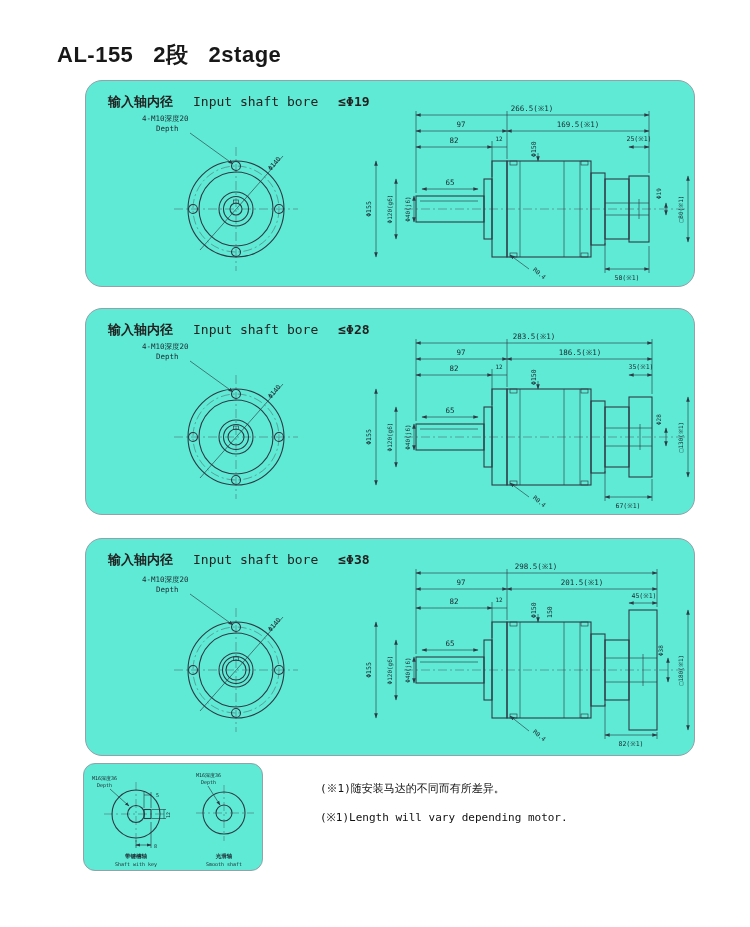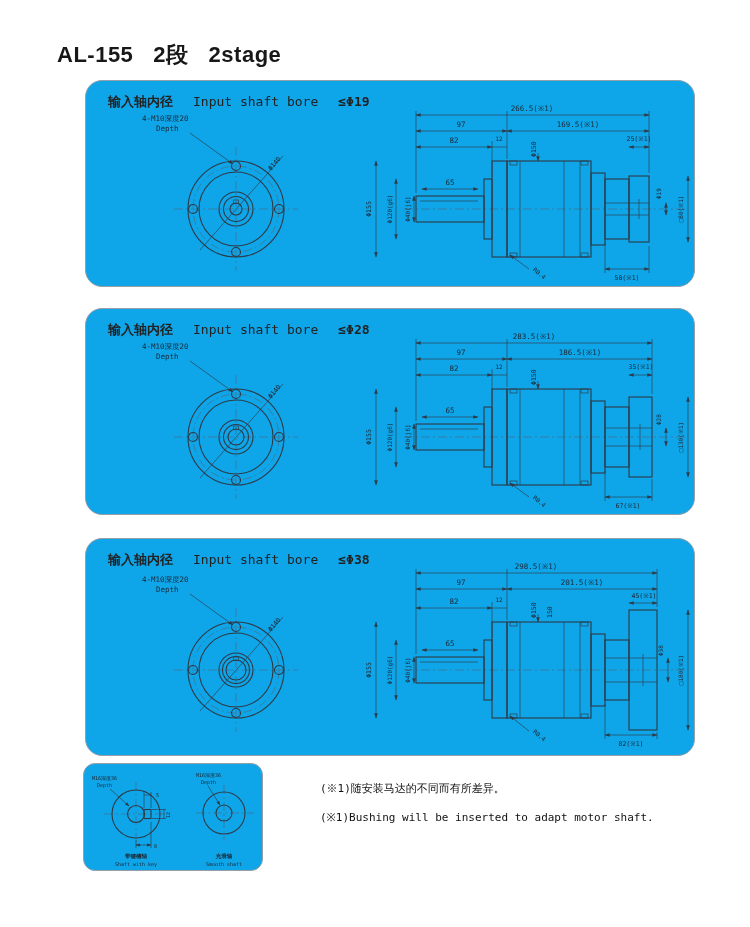--- a/index.html
+++ b/index.html
@@ -1,21 +1,21 @@
 <!DOCTYPE html>
 <html><head>
 <meta charset="utf-8">
 <style>
   html,body{margin:0;padding:0;background:#fff;}
   .page{position:relative;width:750px;height:927px;background:#ffffff;overflow:hidden;
         font-family:"DejaVu Sans Mono",monospace;color:#1d2731;}
   .title{position:absolute;left:57px;top:40px;margin:0;font-family:"Liberation Sans",sans-serif;
          font-weight:bold;font-size:22px;color:#181818;letter-spacing:0.5px;}
   .title span{margin-right:20px;}
-  .panel{position:absolute;left:85px;width:610px;background:#0ea5e9;border:1.6px solid #95a0a9;
+  .panel{position:absolute;left:85px;width:610px;background:#5eead4;border:1.6px solid #95a0a9;
          border-radius:17px;box-sizing:border-box;}
   .panel-hd{position:absolute;left:22px;top:12px;display:flex;gap:20px;align-items:baseline;
             font-size:13px;font-weight:bold;color:#222;white-space:nowrap;}
   .panel-hd .en{font-weight:normal;}
   svg{position:absolute;left:0;top:0;}
   svg .s{fill:none;stroke:#2e3a46;stroke-width:1.1;}
   svg .thin{fill:none;stroke:#2e3a46;stroke-width:0.65;}
   svg .dim{fill:none;stroke:#2e3a46;stroke-width:0.65;}
   svg .cl{fill:none;stroke:#55626e;stroke-width:0.55;stroke-dasharray:9 3 2 3;}
   svg text{fill:#1d2731;font-family:"DejaVu Sans Mono",monospace;}
@@ -369,16 +369,16 @@
         <text class="t5" x="117" y="20">Depth</text>
         <line class="thin" x1="124" y1="22" x2="136" y2="41" marker-end="url(#aD)"></line>
         <text class="t55" x="140" y="94" text-anchor="middle" style="font-weight:bold">光滑轴</text>
         <text class="t5" x="140" y="102" text-anchor="middle">Smooth shaft</text>
       </g>
     </svg>
   </section>
 
   <div class="notes">
     <p class="n1">(※1)随安装马达的不同而有所差异。</p>
-    <p>(※1)Bushing will be inserted to adapt motor shaft.</p>
+    <p class="n3">(※1)Length will vary depending motor.</p>
   </div>
 
 </div>
 
 </body></html>

